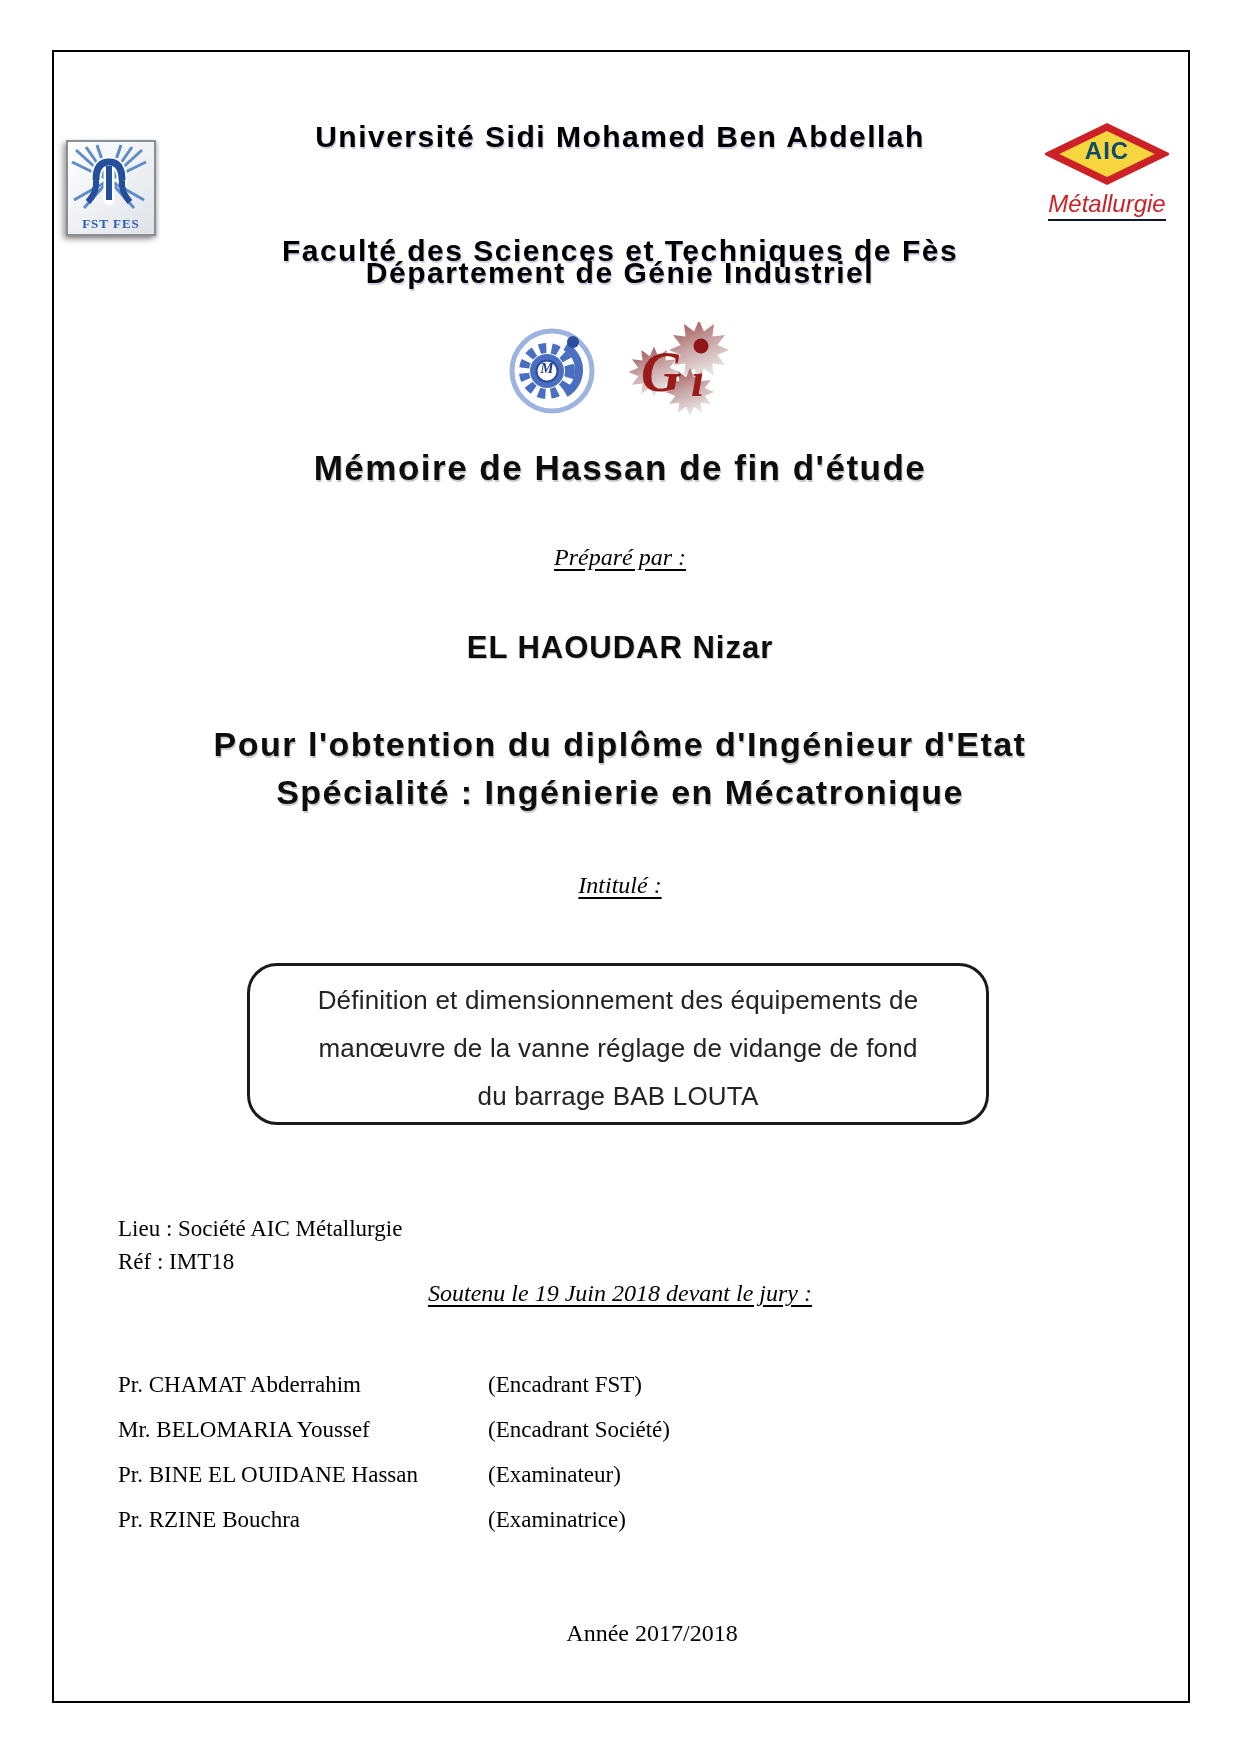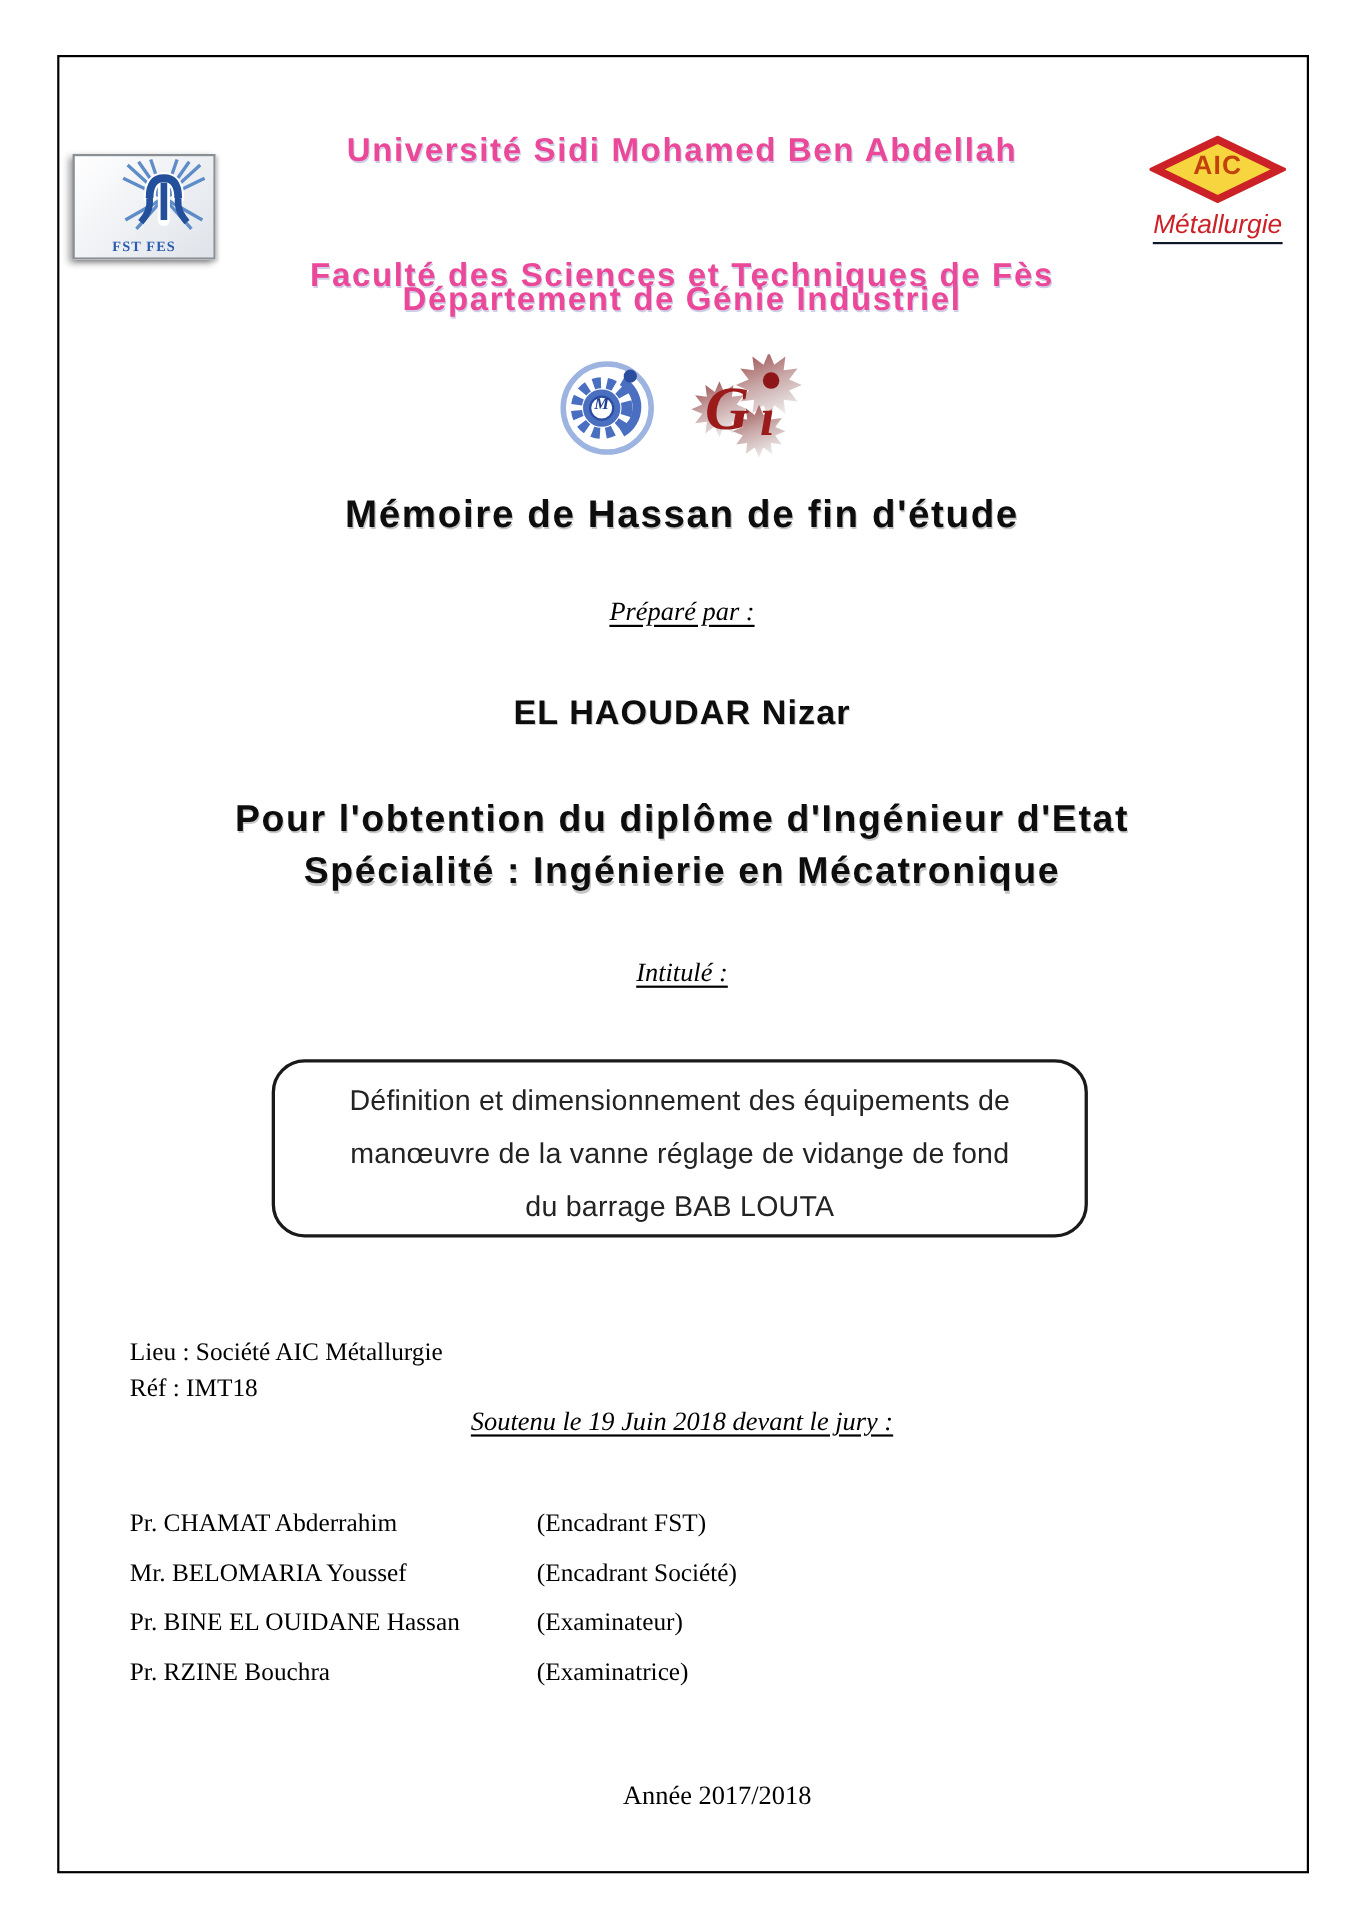--- a/index.html
+++ b/index.html
@@ -4,21 +4,21 @@
 <style>
   html,body{margin:0;padding:0;background:#fff;}
   .page{position:relative;width:1241px;height:1754px;background:#ffffff;overflow:hidden;
         font-family:"Liberation Serif",serif;color:#000;}
   .frame{position:absolute;left:52px;top:50px;width:1134px;height:1649px;border:2px solid #000;}
 
   .abs{position:absolute;}
   .centered{left:53px;width:1134px;text-align:center;}
 
   .gothic{font-family:"Liberation Sans",sans-serif;font-weight:bold;letter-spacing:1.5px;}
-  .hdr{font-size:30px;color:#ec4899;text-shadow:1px 2px 0 rgba(31,31,142,0.22);}
+  .hdr{font-size:30px;color:#000000;text-shadow:1px 2px 0 rgba(31,31,142,0.22);}
   .h1{top:120px;} .h2{top:188px;margin-top:46px;} .h3{top:256px;text-align:center;}
 
   .doc-title{top:448px;font-size:35px;color:#0d0d0d;text-shadow:1px 2px 0 rgba(0,0,0,0.22);}
   .author{top:630px;font-size:31px;letter-spacing:1px;color:#0d0d0d;text-shadow:1px 1px 0 rgba(0,0,0,0.2);}
   .degree{top:720px;font-size:34px;line-height:48px;color:#0d0d0d;text-shadow:1px 2px 0 rgba(0,0,0,0.22);}
 
   .ital-label{font-family:"Liberation Serif",serif;font-style:italic;font-size:24px;
               text-decoration:underline;text-underline-offset:4px;}
   .prepared{top:544px;} .intitule{top:872px;} .soutenu{top:1280px;}
 
@@ -28,31 +28,31 @@
 
   .body-line{font-size:23px;}
   .lieu{left:118px;top:1216px;} .ref{left:118px;top:1249px;}
   .jury-name{left:118px;} .jury-role{left:488px;}
   .jr0{top:1372px;} .jr1{top:1417px;} .jr2{top:1462px;} .jr3{top:1507px;}
   .year{top:1620px;font-size:24px;padding-left:32px;}
 
   
   .fst-logo{left:66px;top:140px;width:86px;height:92px;border:2px solid #8a8f96;
             box-shadow:-3px 3px 6px rgba(40,40,40,0.45), 2px 2px 3px rgba(120,120,120,0.35);
-            background:linear-gradient(135deg,#ffffff,#dfe3e9);padding-left:40px;}
+            background:linear-gradient(135deg,#ffffff,#dfe3e9);}
   .fst-logo svg{display:block;}
   .fst-label{position:absolute;left:0;bottom:2px;width:100%;text-align:center;
              font-family:"Liberation Serif",serif;font-weight:bold;font-size:13px;
              color:#2a5db0;letter-spacing:1px;}
 
   
   .aic-logo{left:1045px;top:123px;width:124px;text-align:center;}
   .aic-acronym{position:absolute;left:0;top:14px;width:100%;text-align:center;
                font-family:"Liberation Sans",sans-serif;font-weight:bold;font-size:24px;
-               color:#c2410c;letter-spacing:1px;}
+               color:#0c4a6e;letter-spacing:1px;}
   .aic-name{display:inline-block;margin-top:1px;font-family:"Liberation Sans",sans-serif;
             font-weight:normal;font-style:italic;font-size:24px;color:#cb2127;
             border-bottom:2px solid #0f172a;padding-bottom:1px;}
 
   
   .logo-row{left:53px;top:322px;width:1134px;height:104px;display:flex;
             justify-content:center;align-items:flex-start;gap:32px;}
   .meca-logo{width:86px;height:94px;position:relative;}
   .gi-logo{width:104px;height:96px;position:relative;}
   .gi-g{position:absolute;left:14px;top:18px;font-family:"Liberation Serif",serif;

